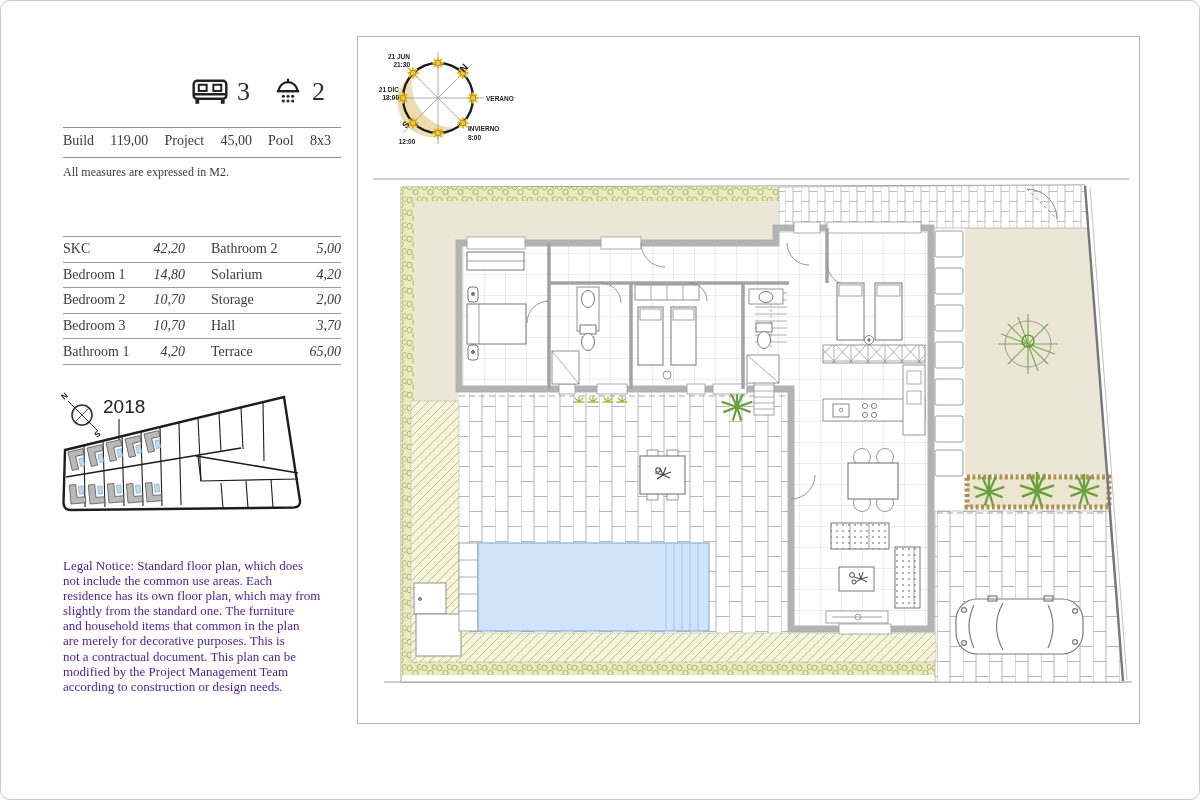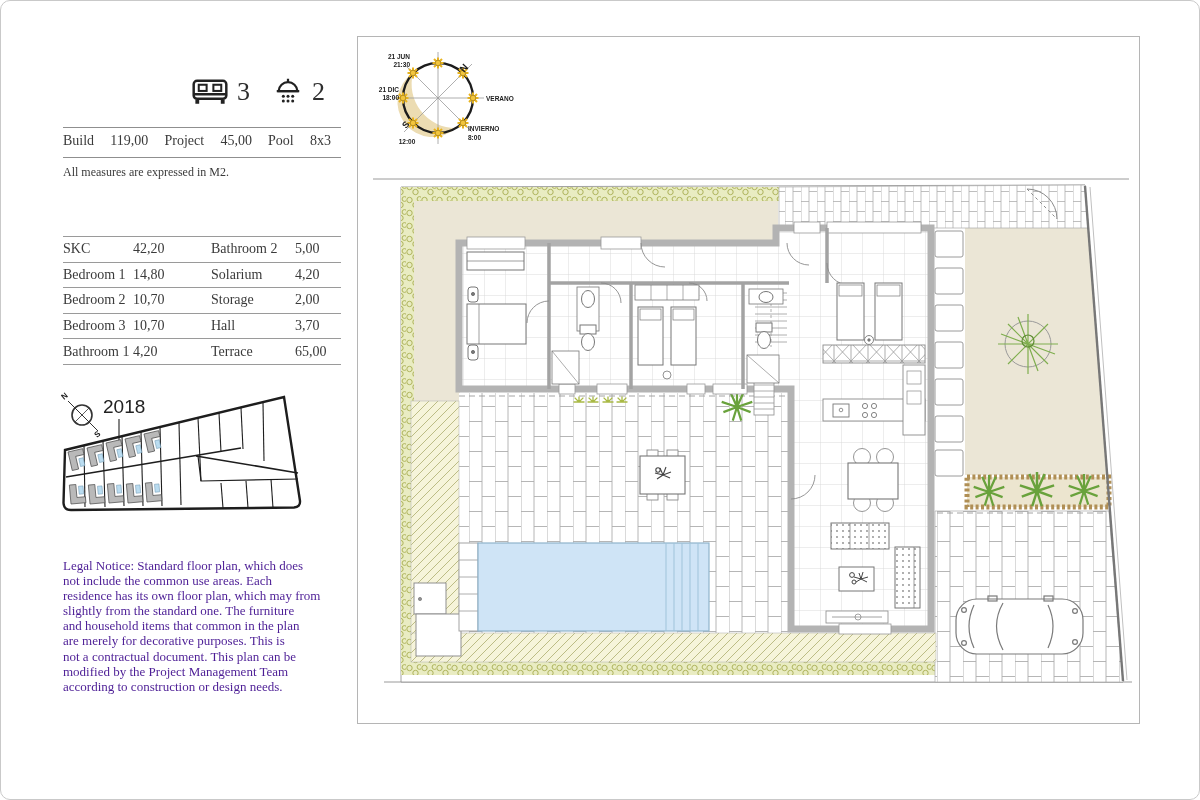--- a/index.html
+++ b/index.html
@@ -6,21 +6,21 @@
   .page{position:relative;width:1200px;height:800px;background:#fff;border:1px solid #c9c9c9;border-radius:10px;box-sizing:border-box;overflow:hidden;font-family:"Liberation Serif",serif;color:#3a3a3a;}
   .abs{position:absolute;}
   
   .counts{left:62px;top:76px;width:262px;display:flex;justify-content:flex-end;align-items:center;gap:9px;}
   .counts .num{font-size:26px;color:#2e2e2e;line-height:1;margin-right:14px;}
   .rule{left:62px;width:278px;height:0;border-top:1px solid #8f8f8f;}
   .specs{left:62px;top:132px;width:268px;display:flex;justify-content:space-between;align-items:baseline;font-size:14px;}
   .note{left:62px;top:164px;width:278px;font-size:12px;}
   .areas{left:62px;top:235px;width:278px;border-bottom:1px solid #9a9a9a;font-size:14px;}
   .arow{display:grid;grid-template-columns:70px 52px 26px 84px 46px;align-items:center;height:24.6px;border-top:1px solid #9a9a9a;}
-  .arow .v{text-align:left;}
+  .arow .v{text-align:right;font-style:italic;}
   .legal{left:62px;top:557px;width:292px;font-size:13px;line-height:15.1px;color:#4c1d95;}
   
   .panel{left:356px;top:35px;width:783px;height:688px;border:1px solid #b5b5b5;background:#fff;box-sizing:border-box;}
   svg text{font-family:"Liberation Sans",sans-serif;}
 </style>
 </head>
 <body>
 
 <div class="page">
 

